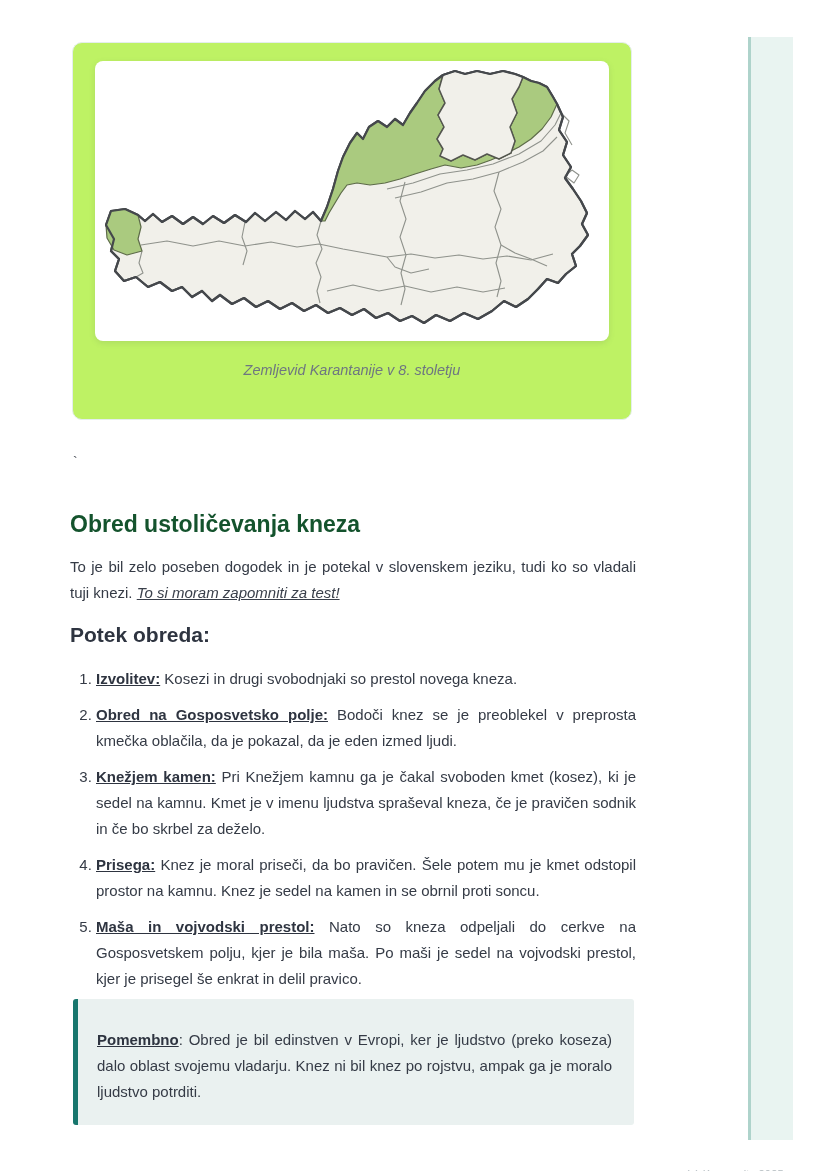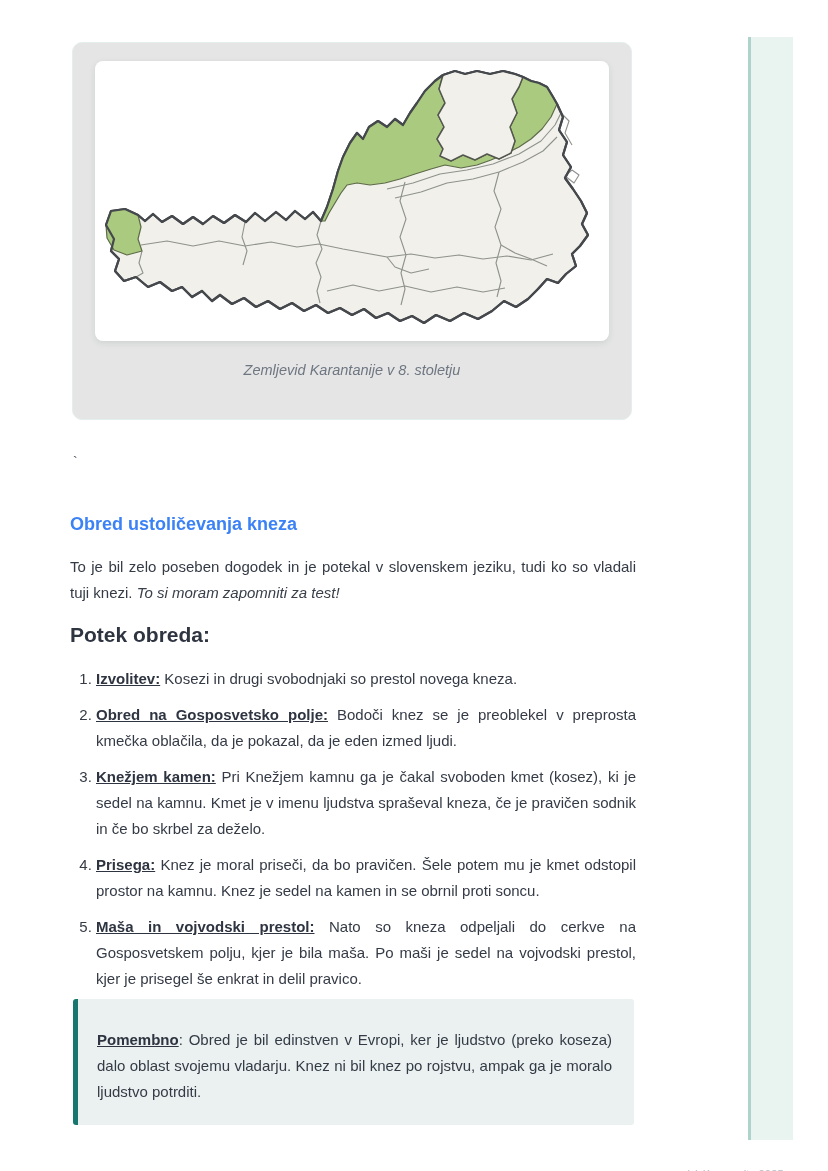--- a/index.html
+++ b/index.html
@@ -13,40 +13,40 @@
     background:#e9f4f1;border-left:3px solid #aed3cb;z-index:1;
   }
   .watermark{
     position:absolute;left:686px;top:1167px;font-size:11px;line-height:14px;
     color:#b4bcc0;z-index:2;letter-spacing:.2px;
   }
   .content{position:absolute;left:70px;top:0;width:567px;overflow:hidden;height:1171px;z-index:3;}
 
   .figure-card{
     margin:42px 0 0 2px;width:560px;height:378px;box-sizing:border-box;
-    background:#e5e5e5;border:1px solid #e4eeec;border-radius:10px;
+    background:#bef264;border:1px solid #e4eeec;border-radius:10px;
   }
   .map-card{
     margin:18px auto 0;width:514px;height:280px;background:#ffffff;border-radius:8px;
     box-shadow:0 2px 6px rgba(70,90,95,.14);
   }
   .map-card svg{display:block;width:514px;height:280px;}
   .figure-caption{
     text-align:center;margin-top:21px;font-style:italic;font-size:14.5px;color:#6e7681;
   }
 
   .stray{margin:34px 0 0 3px;font-size:14px;line-height:16px;color:#4a4f57;}
 
   h2.section-heading{
-    margin:41px 0 0 0;font-size:18px;line-height:27px;font-weight:700;color:#3b82f6;
+    margin:41px 0 0 0;font-size:23px;line-height:27px;font-weight:700;color:#14532d;
   }
   .intro{
     margin-top:16px;width:566px;font-size:15px;line-height:26px;text-align:justify;
   }
-  .intro em{color:#3a404b;}
+  .intro em{color:#3a404b;text-decoration:underline;}
   .list-title{margin-top:16px;font-size:21px;line-height:26px;font-weight:700;color:#2e3440;}
 
   ol.steps{margin:18px 0 0 0;padding-left:26px;width:540px;}
   ol.steps li{line-height:26px;font-size:15px;text-align:justify;}
   ol.steps li + li{margin-top:10px;}
   ol.steps strong, .callout strong{font-weight:700;color:#2e3440;text-decoration:underline;}
 
   .callout{
     margin:7px 0 0 3px;width:561px;box-sizing:border-box;
     background:#eaf1f0;border-left:5px solid #17766d;border-radius:3px;

